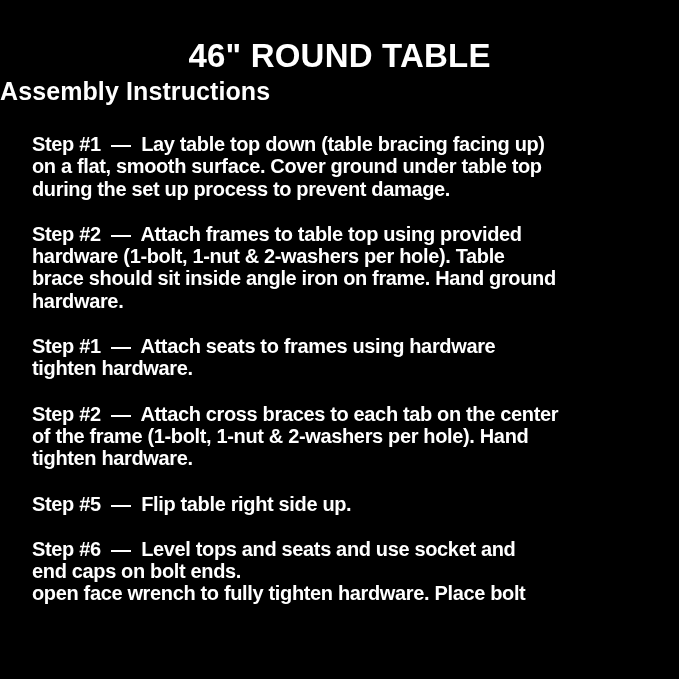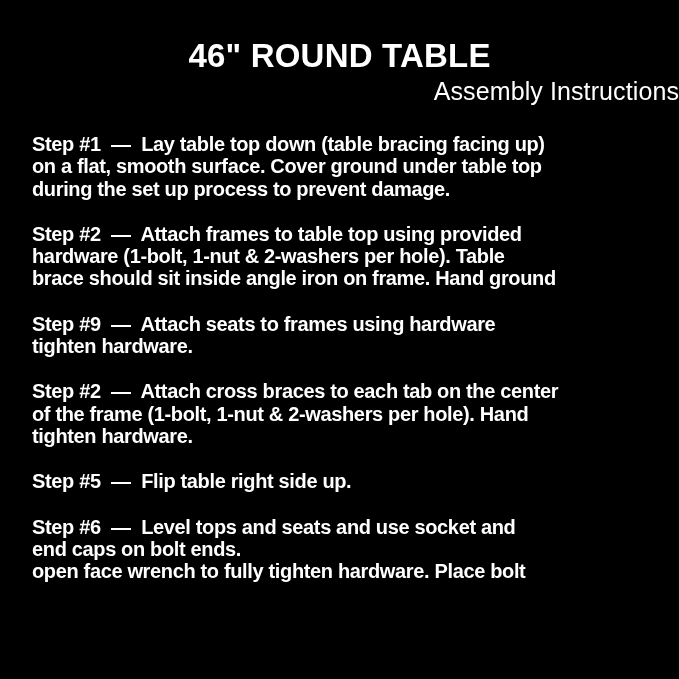--- a/index.html
+++ b/index.html
@@ -24,22 +24,22 @@
     line-height: 40px;
     font-weight: 800;
     text-align: center;
     letter-spacing: 0.2px;
     white-space: pre;
   }
   .subtitle {
     margin: 0;
     font-size: 25px;
     line-height: 30px;
-    font-weight: 400;
-    text-align: right;
+    font-weight: 700;
+    text-align: left;
     letter-spacing: 0.1px;
     white-space: pre;
   }
   .content {
     padding: 27px 30px 0 32px;
   }
   .step {
     margin: 0 0 23px 0;
     font-size: 20px;
     line-height: 22.3px;
@@ -61,23 +61,24 @@
   <main class="content">
     <p class="step">
       <span class="ln">Step #1  —  Lay table top down (table bracing facing up)</span>
       <span class="ln">on a flat, smooth surface. Cover ground under table top</span>
       <span class="ln">during the set up process to prevent damage.</span>
     </p>
     <p class="step">
       <span class="ln">Step #2  —  Attach frames to table top using provided</span>
       <span class="ln">hardware (1-bolt, 1-nut &amp; 2-washers per hole). Table</span>
       <span class="ln">brace should sit inside angle iron on frame. Hand ground</span>
+      <span class="ln">hardware.</span>
     </p>
     <p class="step">
-      <span class="ln">Step #9  —  Attach seats to frames using hardware</span>
+      <span class="ln">Step #1  —  Attach seats to frames using hardware</span>
       <span class="ln">tighten hardware.</span>
     </p>
     <p class="step">
       <span class="ln">Step #2  —  Attach cross braces to each tab on the center</span>
       <span class="ln">of the frame (1-bolt, 1-nut &amp; 2-washers per hole). Hand</span>
       <span class="ln">tighten hardware.</span>
     </p>
     <p class="step">
       <span class="ln">Step #5  —  Flip table right side up.</span>
     </p>

